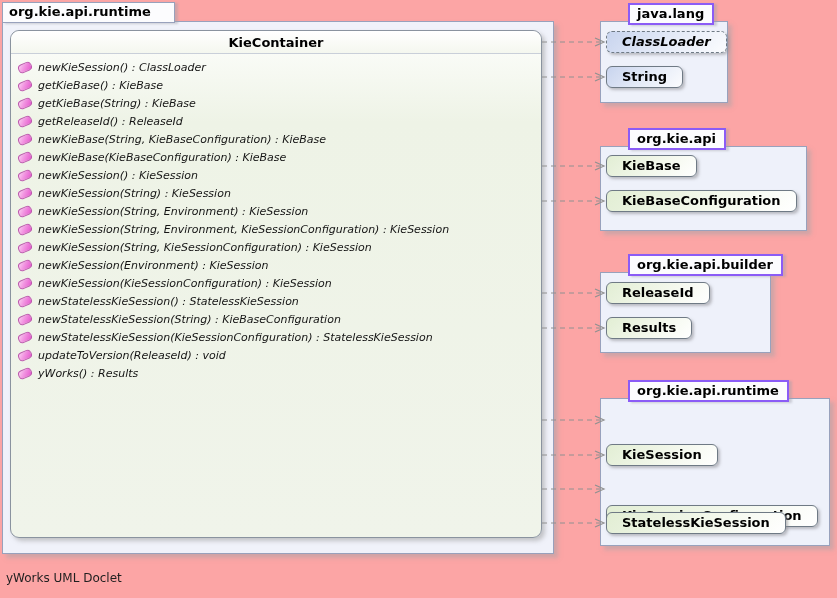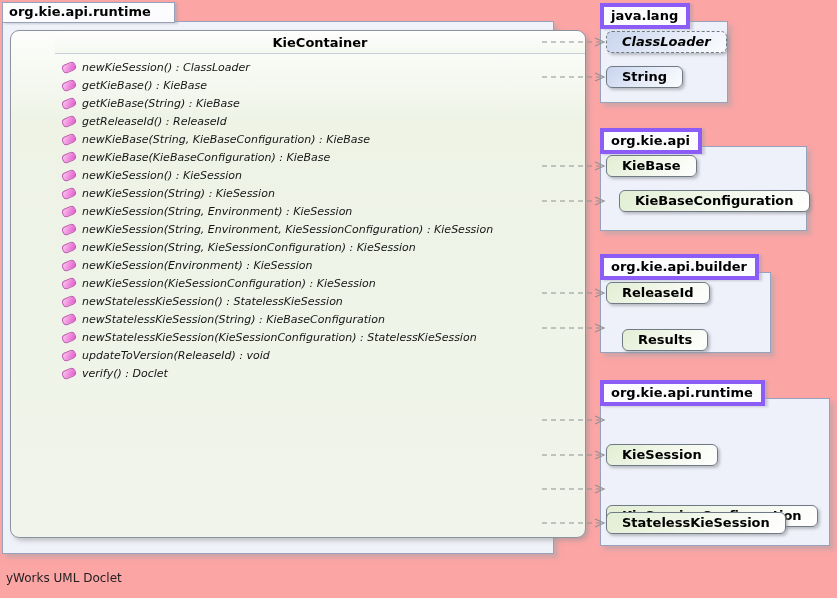--- a/index.html
+++ b/index.html
@@ -18,21 +18,21 @@
     position:absolute; left:2px; top:21px; width:550px; height:531px;
     background:#f0f2fa; border:1px solid #98a1bc;
     box-shadow:4px 4px 4px rgba(165,165,170,.5); z-index:1;
   }
 
   
   .class-box {
     position:absolute; left:10px; top:30px; width:530px; height:506px;
     border:1px solid #8a939f; border-radius:9px;
     background:linear-gradient(to bottom,#fdfefc 0%,#eef3e6 18%,#f0f4ea 100%);
-    box-shadow:3px 3px 4px rgba(150,150,150,.5); z-index:2;padding-left:44px;
+    box-shadow:3px 3px 4px rgba(150,150,150,.5); z-index:2;
   }
   .class-title {
     height:22px; line-height:23px; text-align:center;
     font-size:13px; font-weight:bold; color:#000;
     border-bottom:1px solid #c9cfd9;
     border-radius:9px 9px 0 0;
     background:linear-gradient(to bottom,#ffffff,#f4f7ef);
   }
   .method-list { padding-top:4px; }
   .method-row {
@@ -41,24 +41,24 @@
   }
   .method-icon {
     width:12px; height:7px; flex:none; margin:1px 6px 0 0;
     border-radius:4px; border:1px solid #bd58ae;
     background:linear-gradient(135deg,#fbcdf2 0%,#f193e0 45%,#e557cd 100%);
     transform:rotate(-24deg);
   }
 
   
   .rpkg-tab {
-    position:absolute; height:17px; background:#fcfcfe; border:4px solid #8b5cf6;
+    position:absolute; height:17px; background:#fcfcfe; border:2px solid #8b5cf6;
     box-shadow:3px 1px 2px rgba(160,160,170,.45);
     font-size:13px; font-weight:bold; color:#000;
-    padding:1px 8px 0 7px; white-space:nowrap; z-index:3;
+    padding:1px 8px 0 7px; white-space:nowrap; z-index:3;margin-left:28px;
   }
   .rpkg-body {
     position:absolute; background:#eef1fa; border:1px solid #98a1bc;
     box-shadow:4px 4px 4px rgba(165,165,170,.5); z-index:1;
   }
   .tab-java-lang       { left:600px; top:3px;   }
   .body-java-lang      { left:600px; top:21px;  width:126px; height:80px; }
   .tab-org-kie-api     { left:600px; top:128px; }
   .body-org-kie-api    { left:600px; top:146px; width:205px; height:83px; }
   .tab-builder         { left:600px; top:254px; }
@@ -73,23 +73,23 @@
     border:1px solid #6f7a85; border-radius:6px; white-space:nowrap;
     box-shadow:2px 2px 3px rgba(140,140,145,.55); z-index:4; cursor:pointer;
   }
   .pill-blue  { background:linear-gradient(135deg,#c8d4ee 0%,#e4eaf7 50%,#fbfcfe 100%); }
   .pill-green { background:linear-gradient(135deg,#e2eed4 0%,#f3f8ec 55%,#ffffff 100%); }
   .pill-abstract { border-style:dashed; font-style:italic; }
 
   .pill-classloader      { top:31px;  }
   .pill-string           { top:66px;  }
   .pill-kiebase          { top:155px; }
-  .pill-kiebaseconfig    { top:190px;margin-left:13px; }
+  .pill-kiebaseconfig    { top:190px; }
   .pill-releaseid        { top:282px; }
-  .pill-results          { top:329px;margin-left:16px; }
+  .pill-results          { top:317px; }
   .pill-environment      { top:409px; }
   .pill-kiesession       { top:444px; }
   .pill-kiesessionconfig { top:505px;text-align:center; }
   .pill-statelesskiesession { top:512px; }
 
   
   .arrows { position:absolute; left:0; top:0; width:837px; height:598px; pointer-events:none; z-index:2; }
 
   
   .footer {
@@ -191,21 +191,21 @@
       <span>newStatelessKieSession(KieSessionConfiguration) : StatelessKieSession</span>
     </div>
 
     <div class="method-row">
       <span class="method-icon"></span>
       <span>updateToVersion(ReleaseId) : void</span>
     </div>
 
     <div class="method-row">
       <span class="method-icon"></span>
-      <span>verify() : Doclet</span>
+      <span>yWorks() : Results</span>
     </div>
   </div>
   </div>
 
   <svg class="arrows" viewBox="0 0 837 598" xmlns="http://www.w3.org/2000/svg">
     <g stroke="#909090" stroke-width="1" fill="none" stroke-dasharray="5 4">
       <line x1="542" y1="42" x2="602" y2="42"></line>
       <line x1="542" y1="77" x2="602" y2="77"></line>
       <line x1="542" y1="166" x2="602" y2="166"></line>
       <line x1="542" y1="201" x2="602" y2="201"></line>

